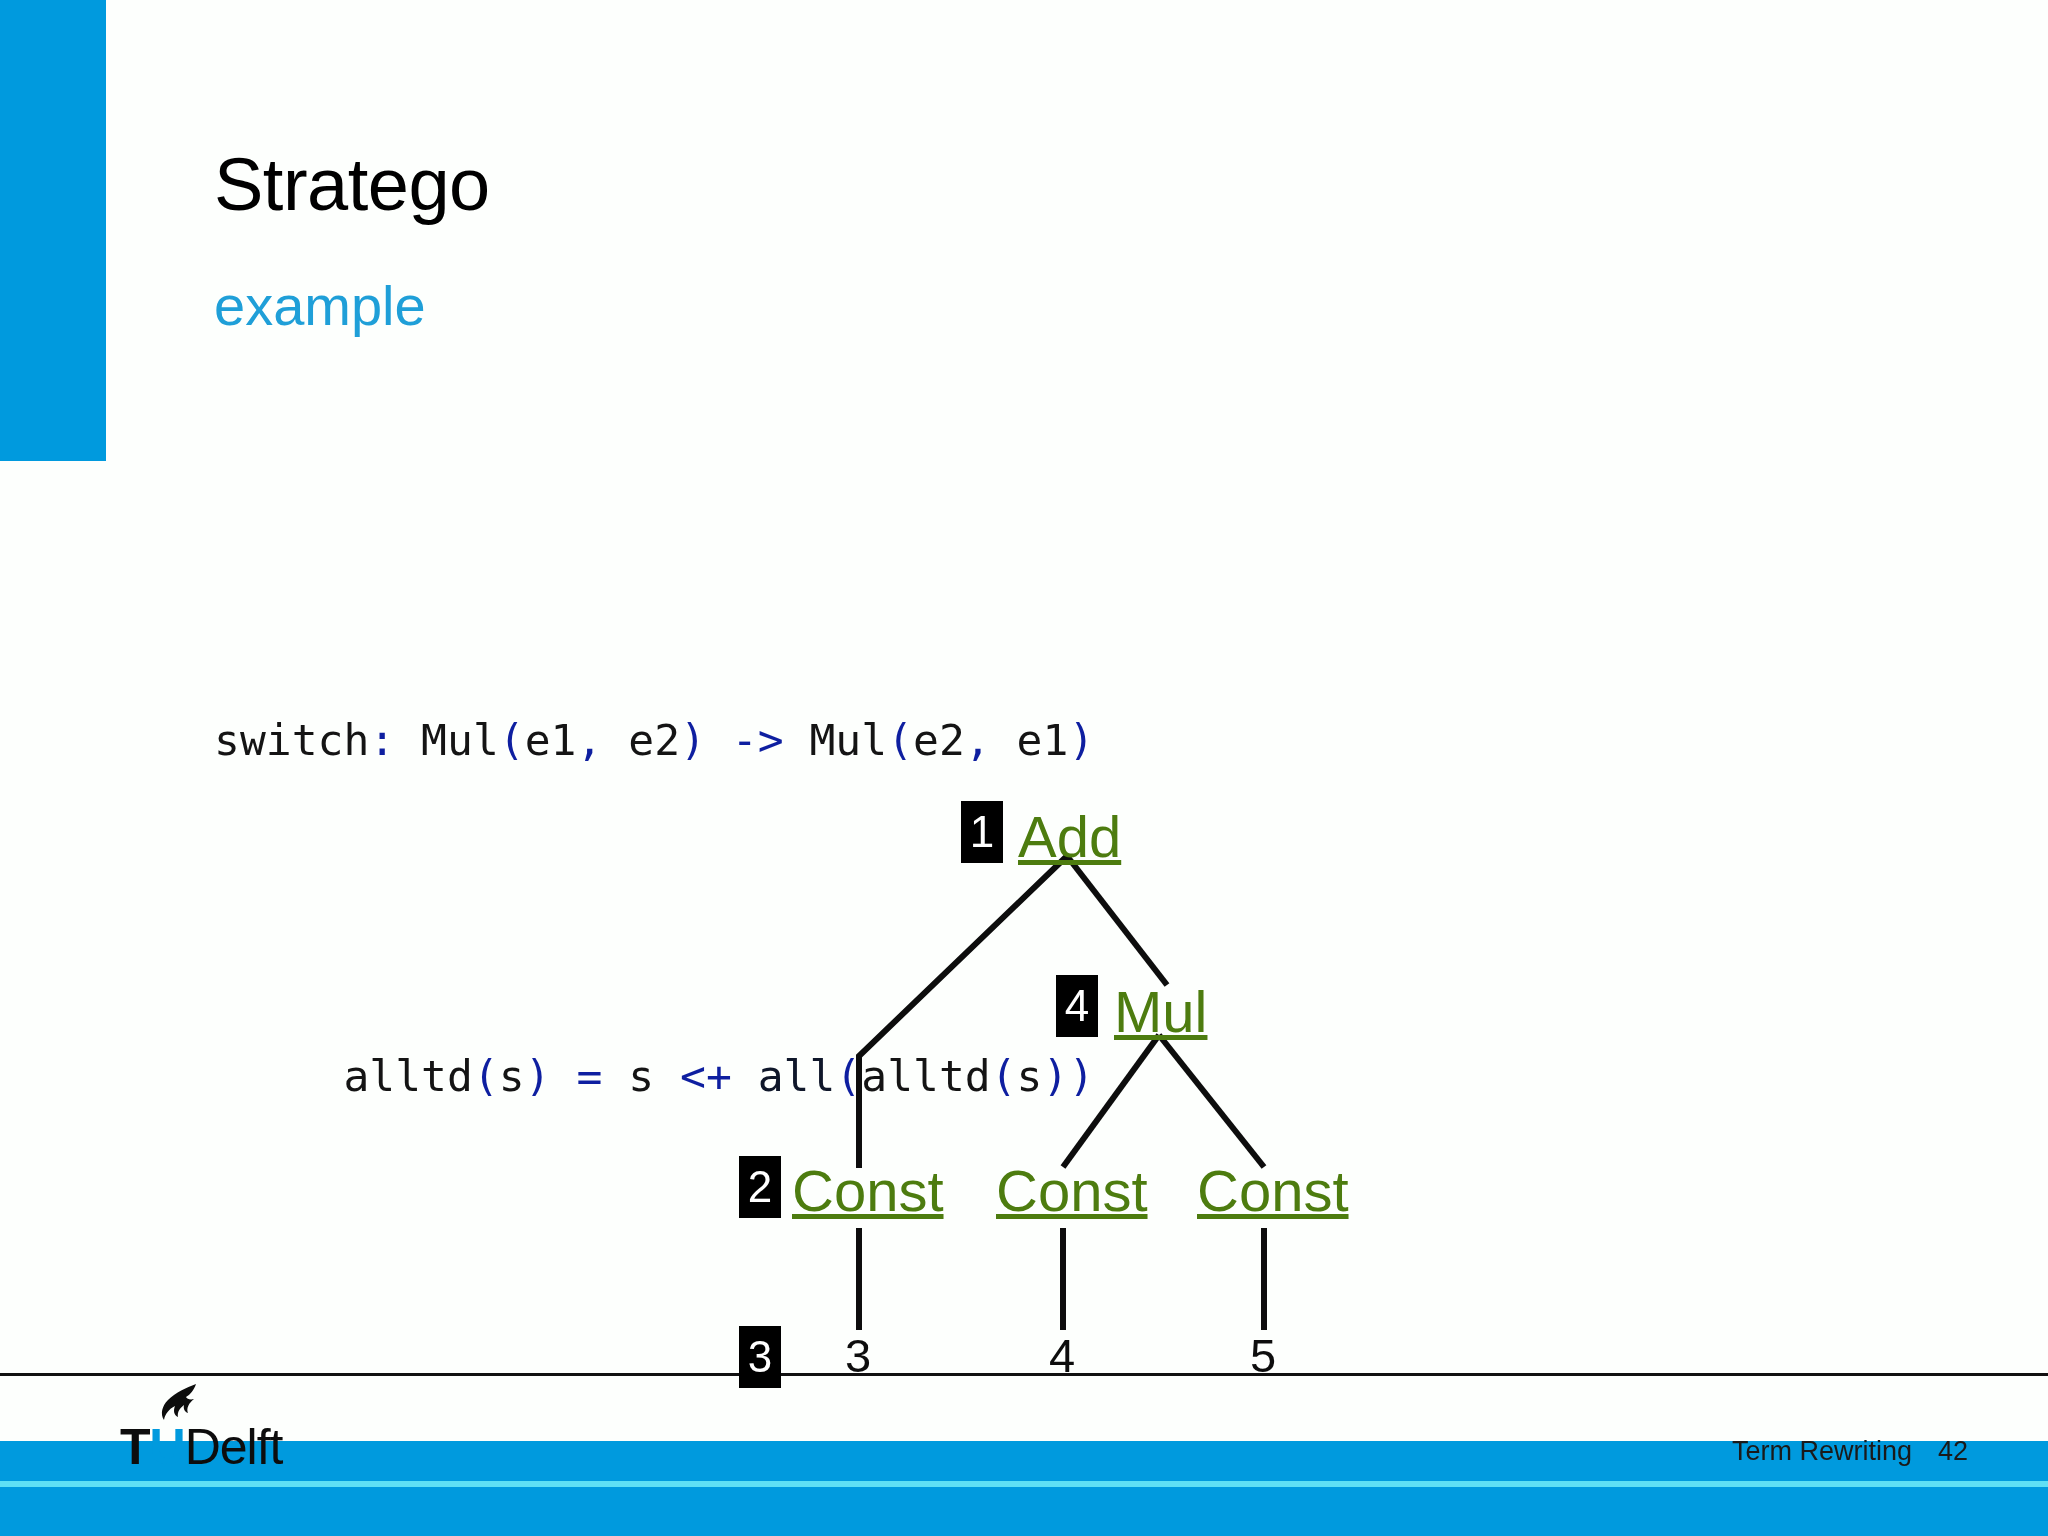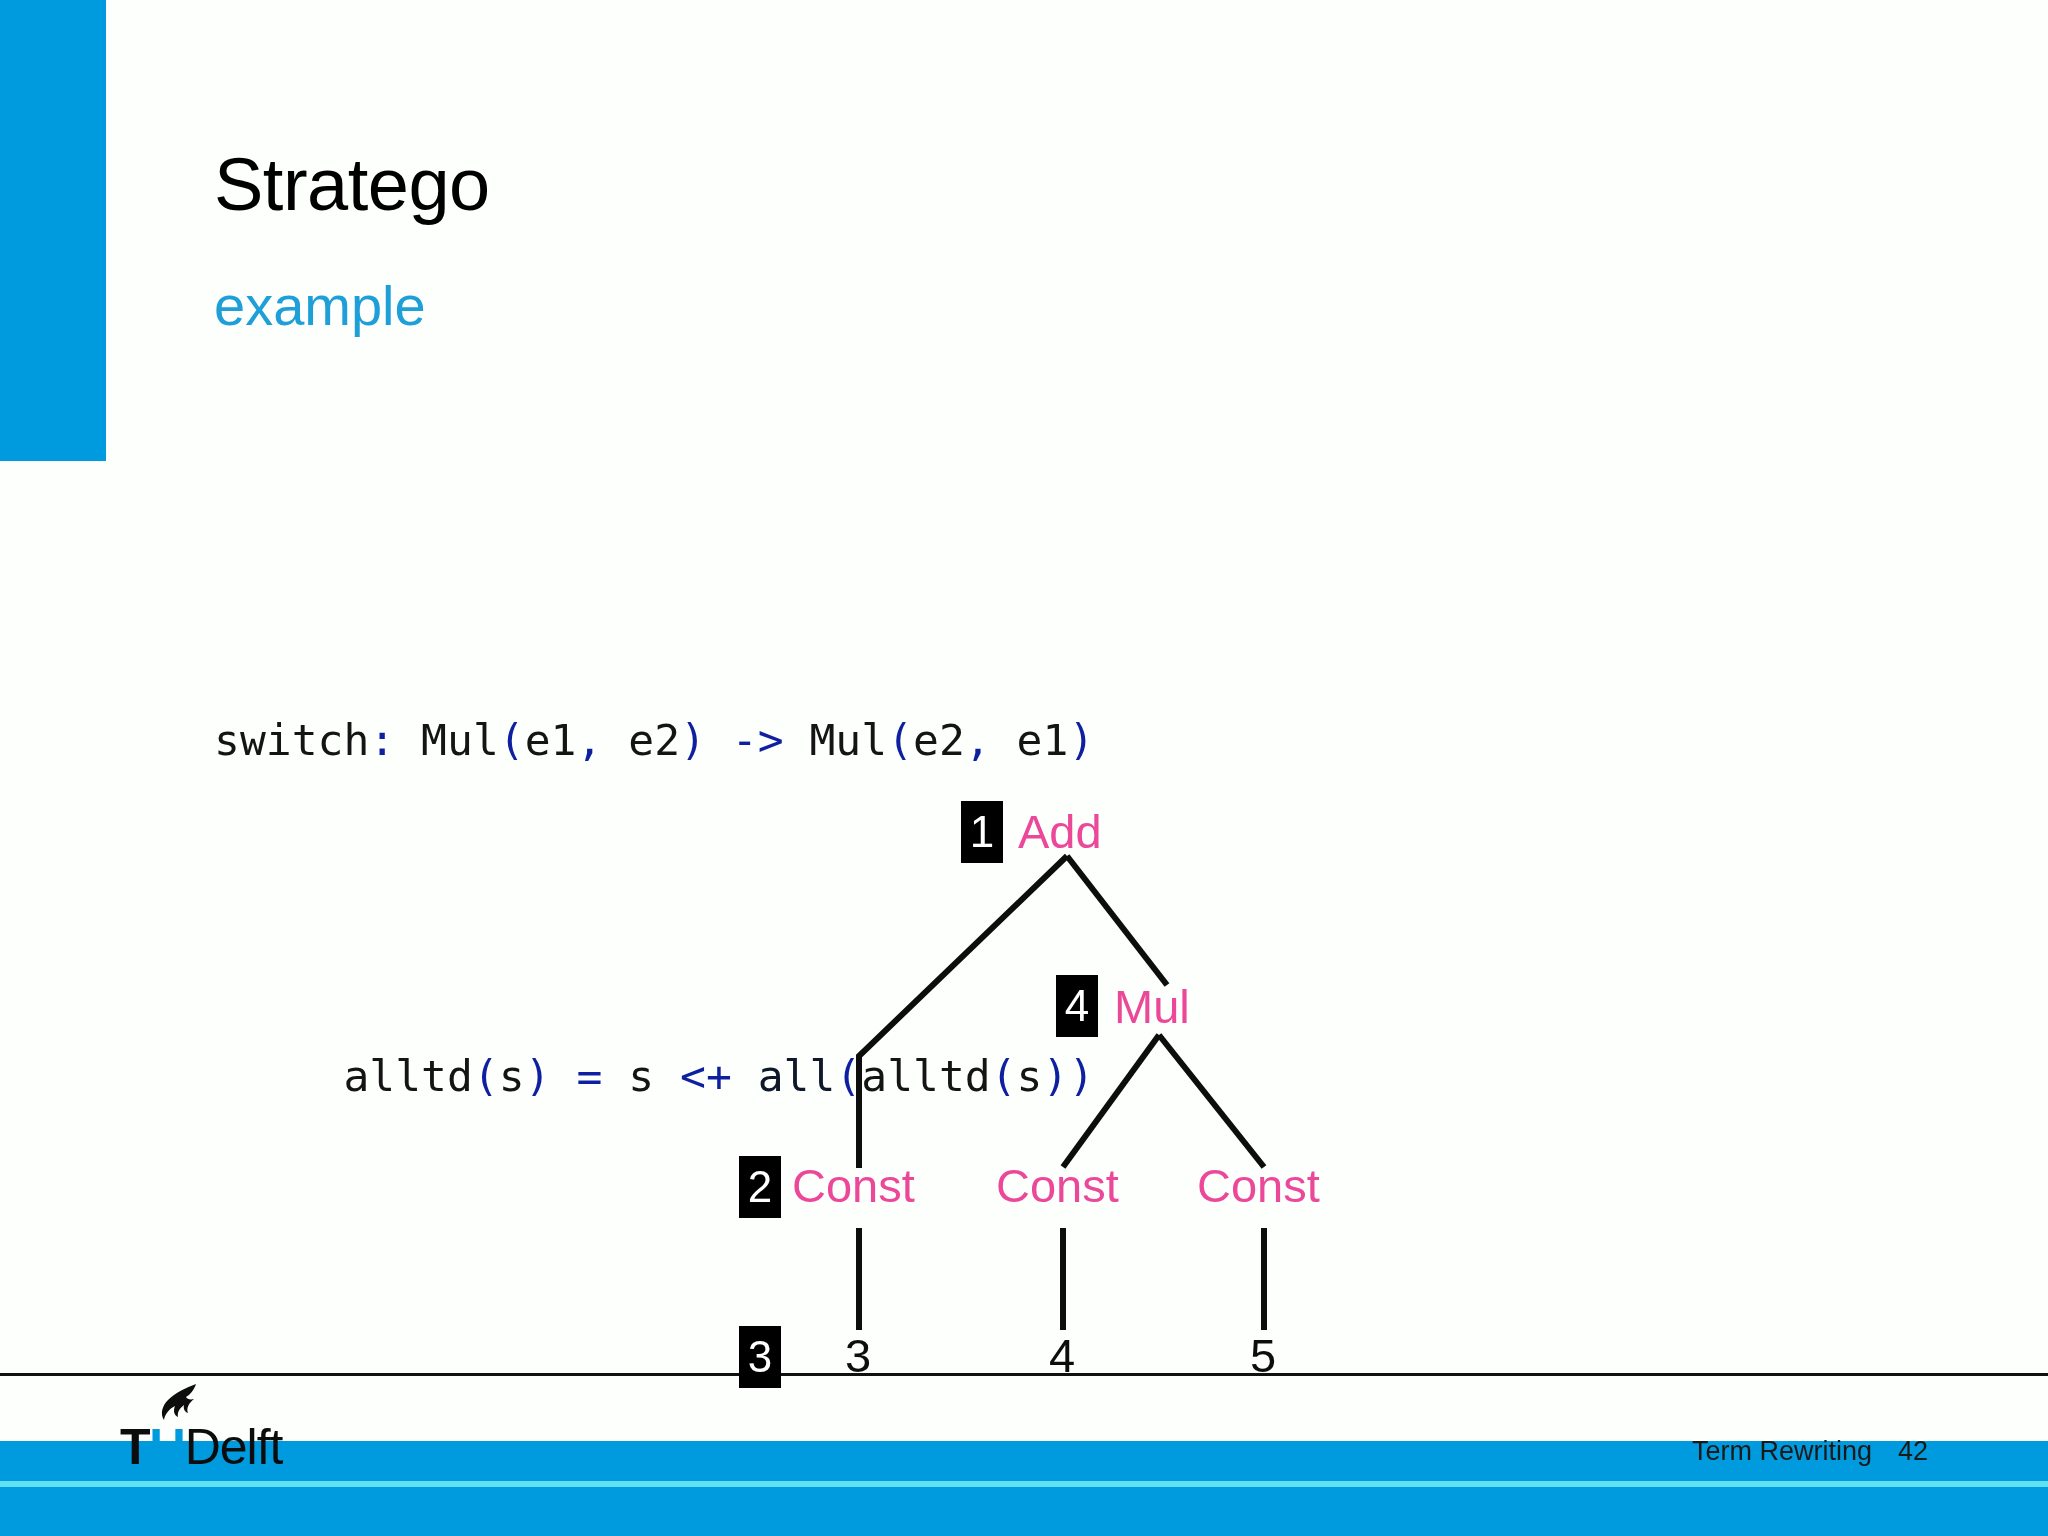--- a/index.html
+++ b/index.html
@@ -103,24 +103,25 @@
   .tree {
     position: absolute;
     left: 0;
     top: 0;
     width: 2048px;
     height: 1536px;
     pointer-events: none;
   }
   .node-label {
     position: absolute;
-    font-size: 47px;
-    color: #ec4899;
-    white-space: nowrap;
-    line-height: 1;
+    font-size: 58px;
+    color: #4d7c0f;
+    white-space: nowrap;
+    line-height: 1;
+    text-decoration: underline;
   }
   .leaf-label {
     position: absolute;
     font-size: 47px;
     color: #0d0d0d;
     white-space: nowrap;
     line-height: 1;
   }
   .step-badge {
     position: absolute;
@@ -160,21 +161,21 @@
     top: -40px;
     width: 46px;
     height: 40px;
   }
   .footer-meta {
     position: absolute;
     right: 0;
     top: 1436px;
     width: 2048px;
     text-align: right;
-    padding-right: 120px;
+    padding-right: 80px;
     box-sizing: border-box;
     font-size: 27px;
     color: #1a1a1a;
   }
   .footer-meta .page-num { margin-left: 26px; }
 </style>
 </head>
 <body>
 
 <div id="slide">

